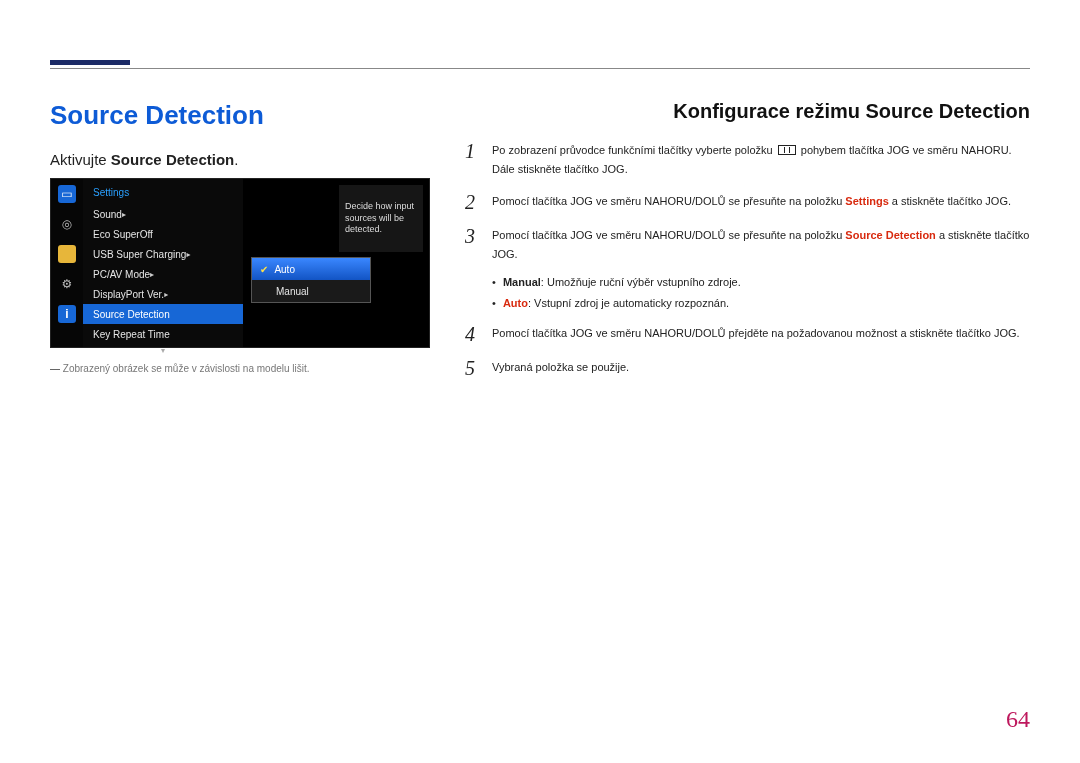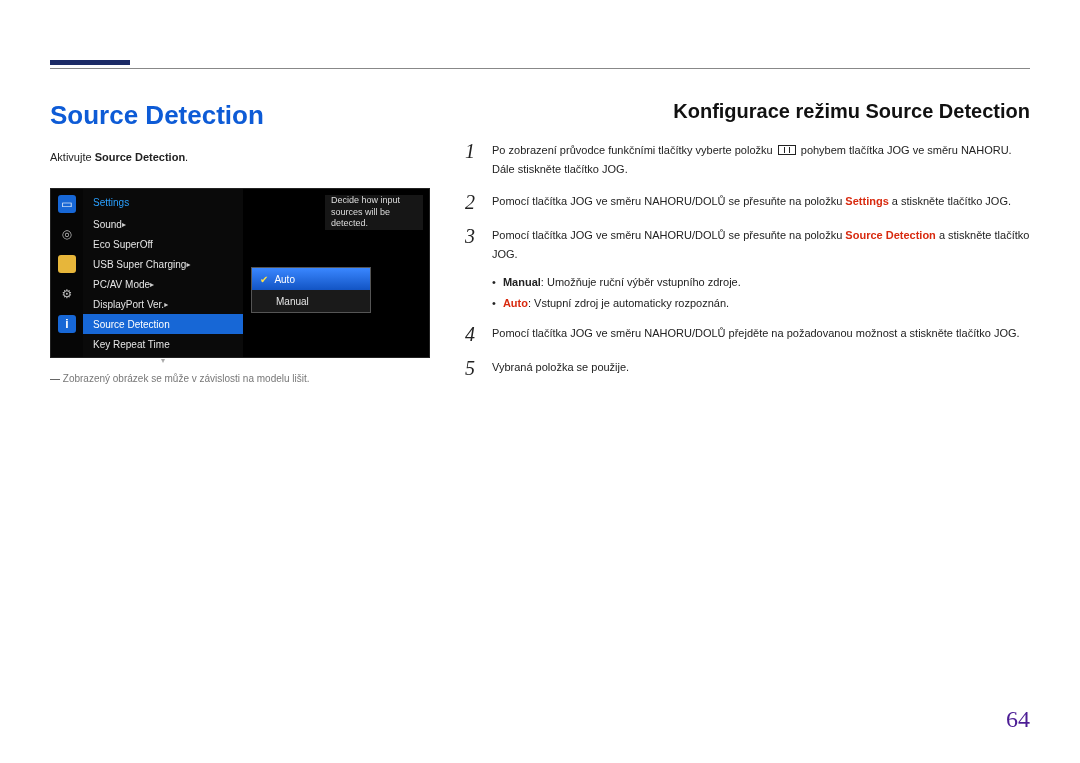--- a/index.html
+++ b/index.html
@@ -39,23 +39,23 @@
   }
   .left-col { width: 380px; flex: 0 0 380px; }
   .right-col { flex: 1; }
   .section-title {
     color: #0d5bd6;
     font-size: 26px;
     font-weight: 700;
     margin-bottom: 20px;
   }
   .activate-line {
-    font-size: 11px;
-    color: #222;
-    margin-bottom: 25px;
+    font-size: 15px;
+    color: #222;
+    margin-bottom: 10px;
   }
   .activate-line .bold { font-weight: 700; }
   .osd-panel {
     width: 380px;
     height: 170px;
     background: #000;
     border: 1px solid #222;
     display: flex;
     position: relative;
     font-size: 10px;
@@ -125,26 +125,26 @@
   }
   .osd-sub-item.selected {
     background: linear-gradient(#3a87ff,#1254c4);
     color: #fff;
   }
   .check { color: #ffe14a; font-size: 10px; }
   .osd-tooltip {
     position: absolute;
     top: 6px;
     right: 6px;
-    width: 98px;
+    width: 84px;
     font-size: 9px;
     line-height: 1.3;
     color: #ddd;
     background: #161616;
-    padding: 0 6px;
+    padding: 16px 6px;
   }
   .footnote {
     font-size: 10px;
     color: #777;
     margin-top: 15px;
   }
   .footnote .dash { color:#333; }
   .config-title {
     font-size: 20px;
     font-weight: 700;
@@ -202,21 +202,21 @@
   .sub-bullets .b::before {
     content: "• ";
     color:#222;
     margin-right:4px;
   }
   .page-number {
     position: absolute;
     bottom: 30px;
     right: 50px;
     font-size: 24px;
-    color: #4c1d95;
+    color: #be185d;
     font-family: Georgia, 'Times New Roman', serif;
   }
 </style>
 </head>
 <body>
 
 <div class="top-rule-container">
   <div class="top-rule-accent"></div>
   <div class="top-rule-line"></div>
 </div>

